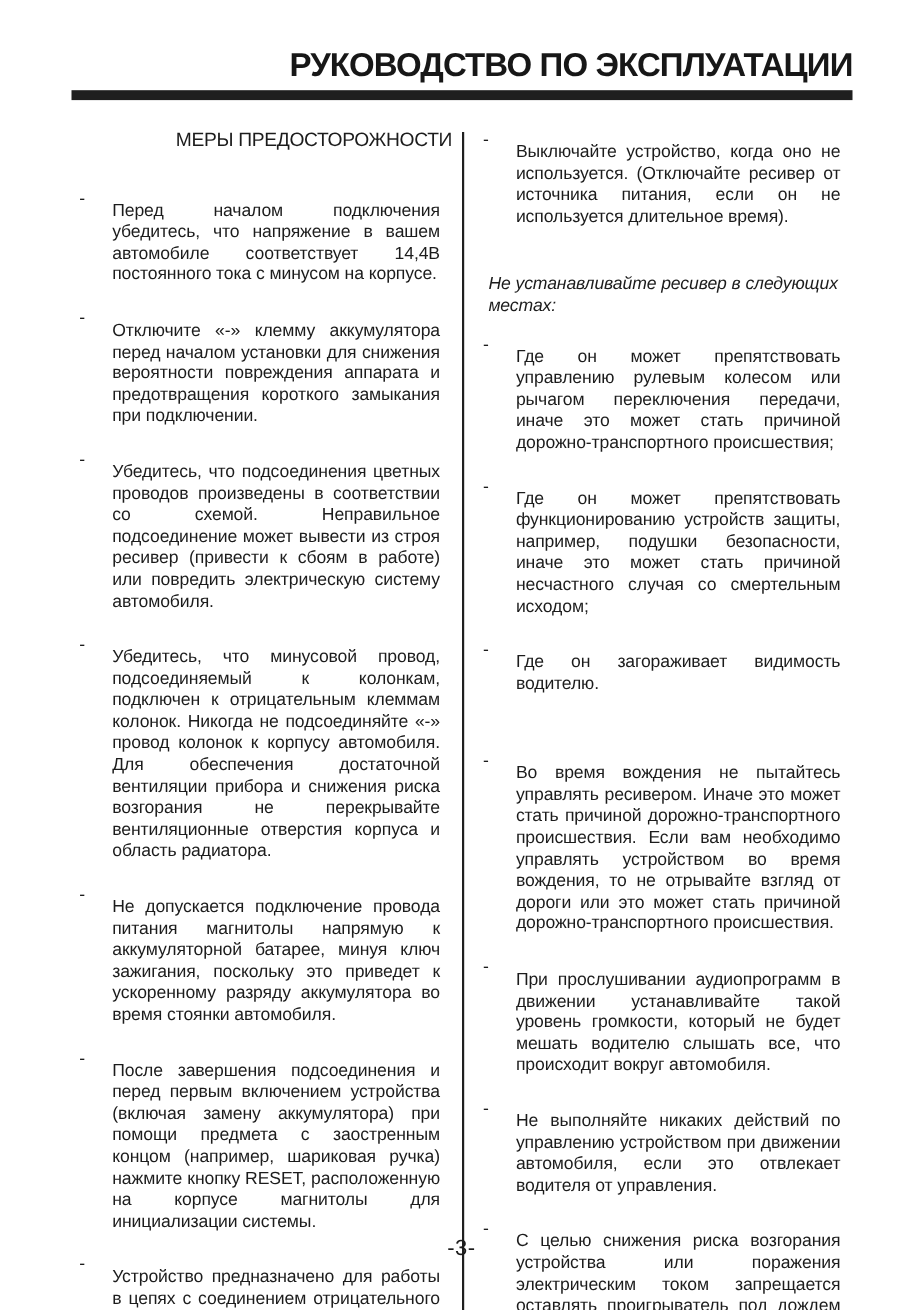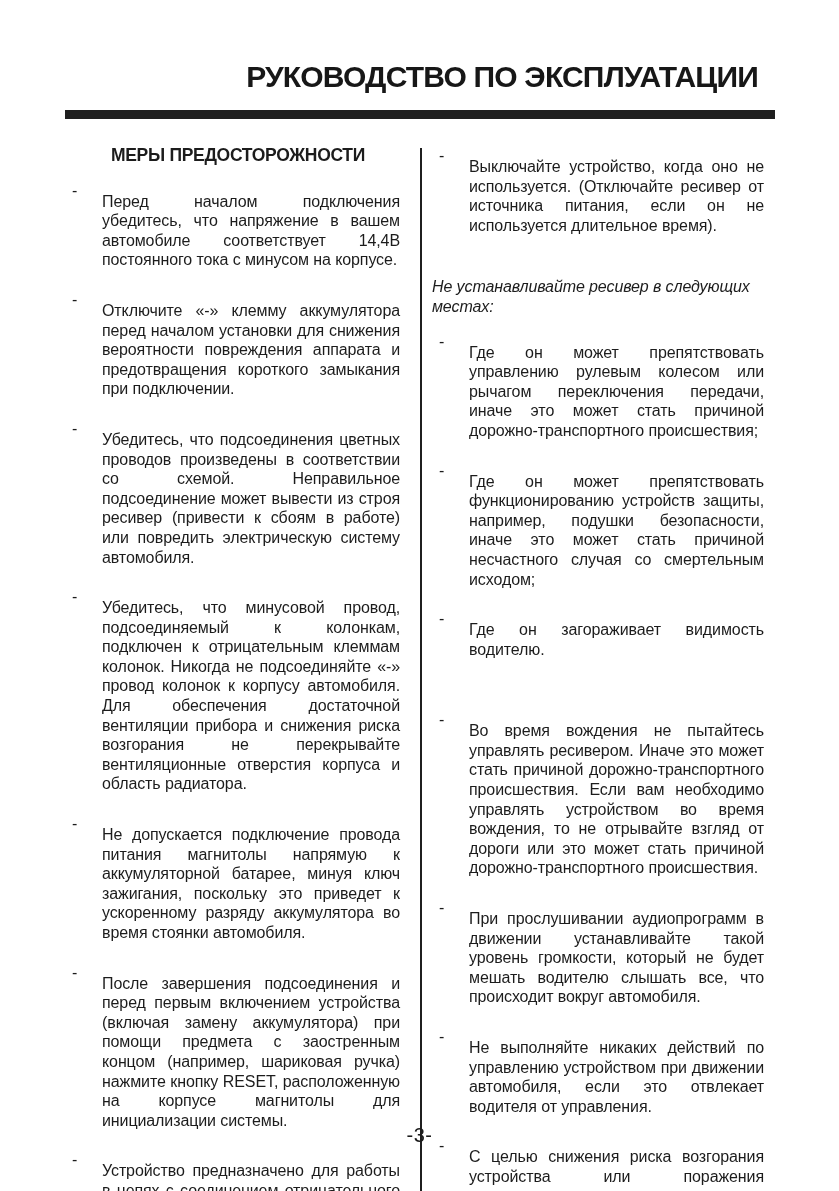--- a/index.html
+++ b/index.html
@@ -17,21 +17,21 @@
   }
   .sheet {
     position: absolute;
     inset: 0;
     padding: 44px 64px 0 65px;
     box-sizing: border-box;
     background: #ffffff;
   }
   
   .doc-header h1 {
-    margin: 17px;
+    margin: 0;
     text-align: right;
     font-size: 30px;
     font-weight: bold;
     line-height: 32px;
     letter-spacing: -0.8px;
     white-space: nowrap;
     color: #171717;
   }
   .header-rule {
     height: 9px;
@@ -52,46 +52,46 @@
   }
   .col.left  { width: 346px; flex: none; }
   .col.right { flex: 1; }
   .divider {
     width: 2px;
     background: #1f1f1f;
     margin: 2px 10px 2px 9px;
     flex: none;
   }
   h2.section-heading {
-    margin: 0 0 15px 0;
+    margin: 0 0 33px 0;
     font-size: 17.5px;
-    font-weight: bold;
+    font-weight: normal;
     letter-spacing: -0.3px;
-    text-align: center;
+    text-align: right;
   }
   .bullet {
     display: flex;
     margin: 0 0 9px 0;
   }
   .bullet .dash {
     flex: none;
     width: 26px;
     padding-left: 7px;
     box-sizing: border-box;
   }
   .bullet .btext {
     flex: 1;
     margin: 11px;
   }
   p.continuation {
     margin: 0 0 9px 0;
     padding-left: 26px;
   }
   p.italic-heading {
-    margin: 31px 0 15px 0;
+    margin: 31px 0 15px 12px;
     font-style: italic;
     text-align: left;
   }
   .big-gap { height: 31px; }
   
   .doc-footer {
     position: absolute;
     left: 0;
     right: 0;
     bottom: 44px;

